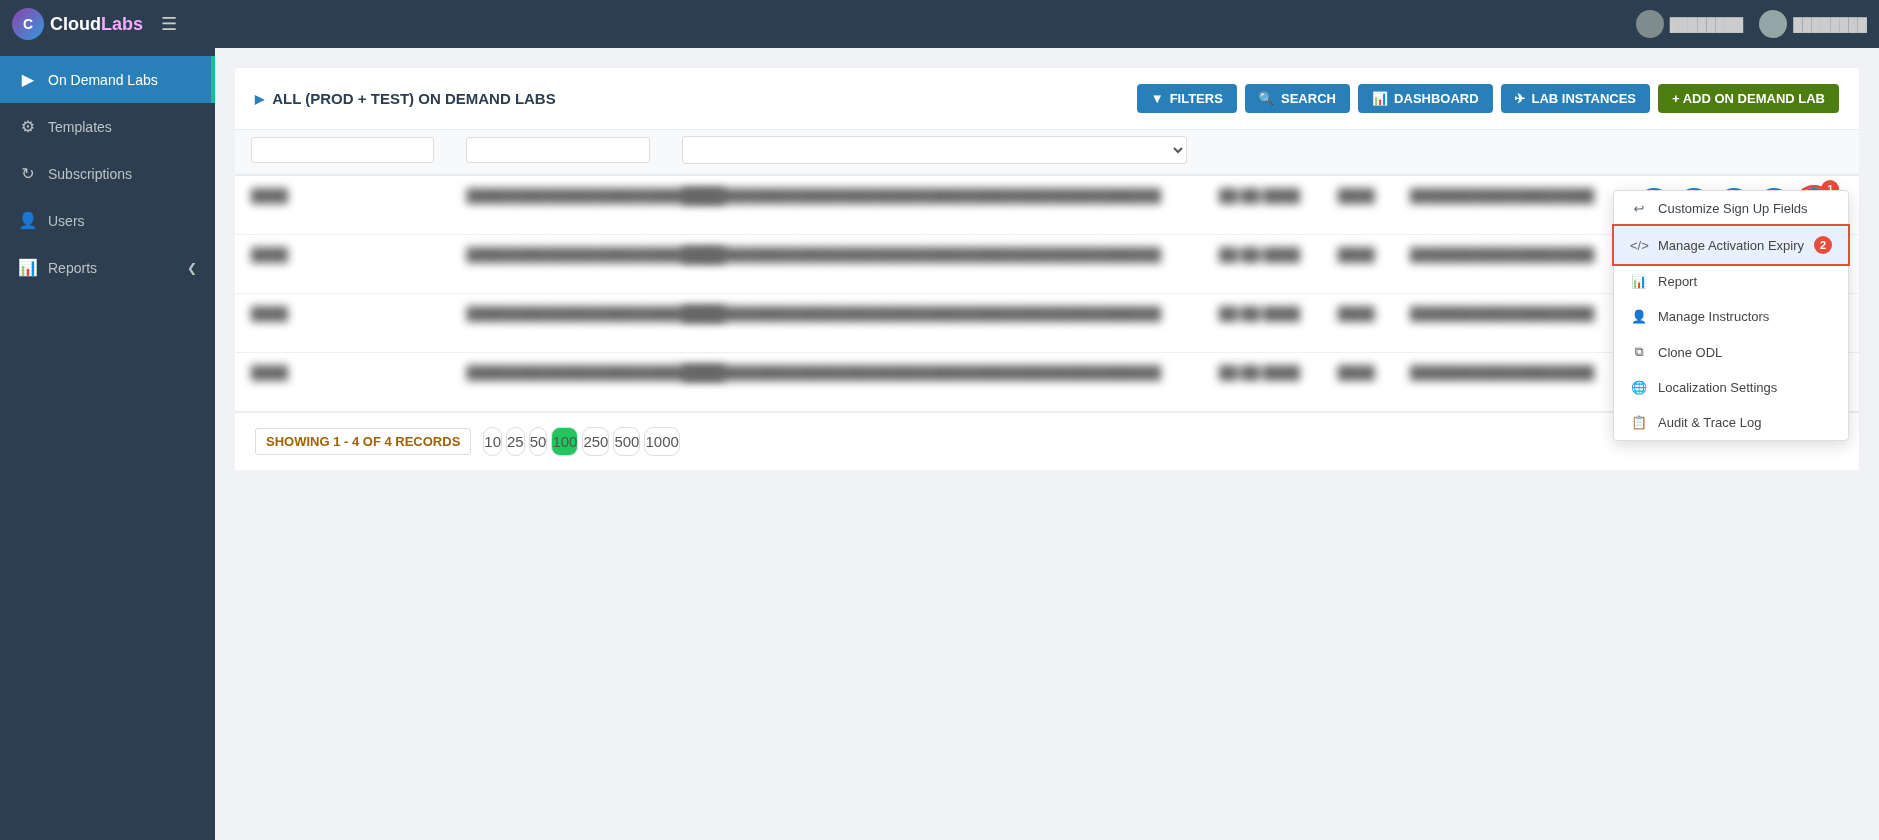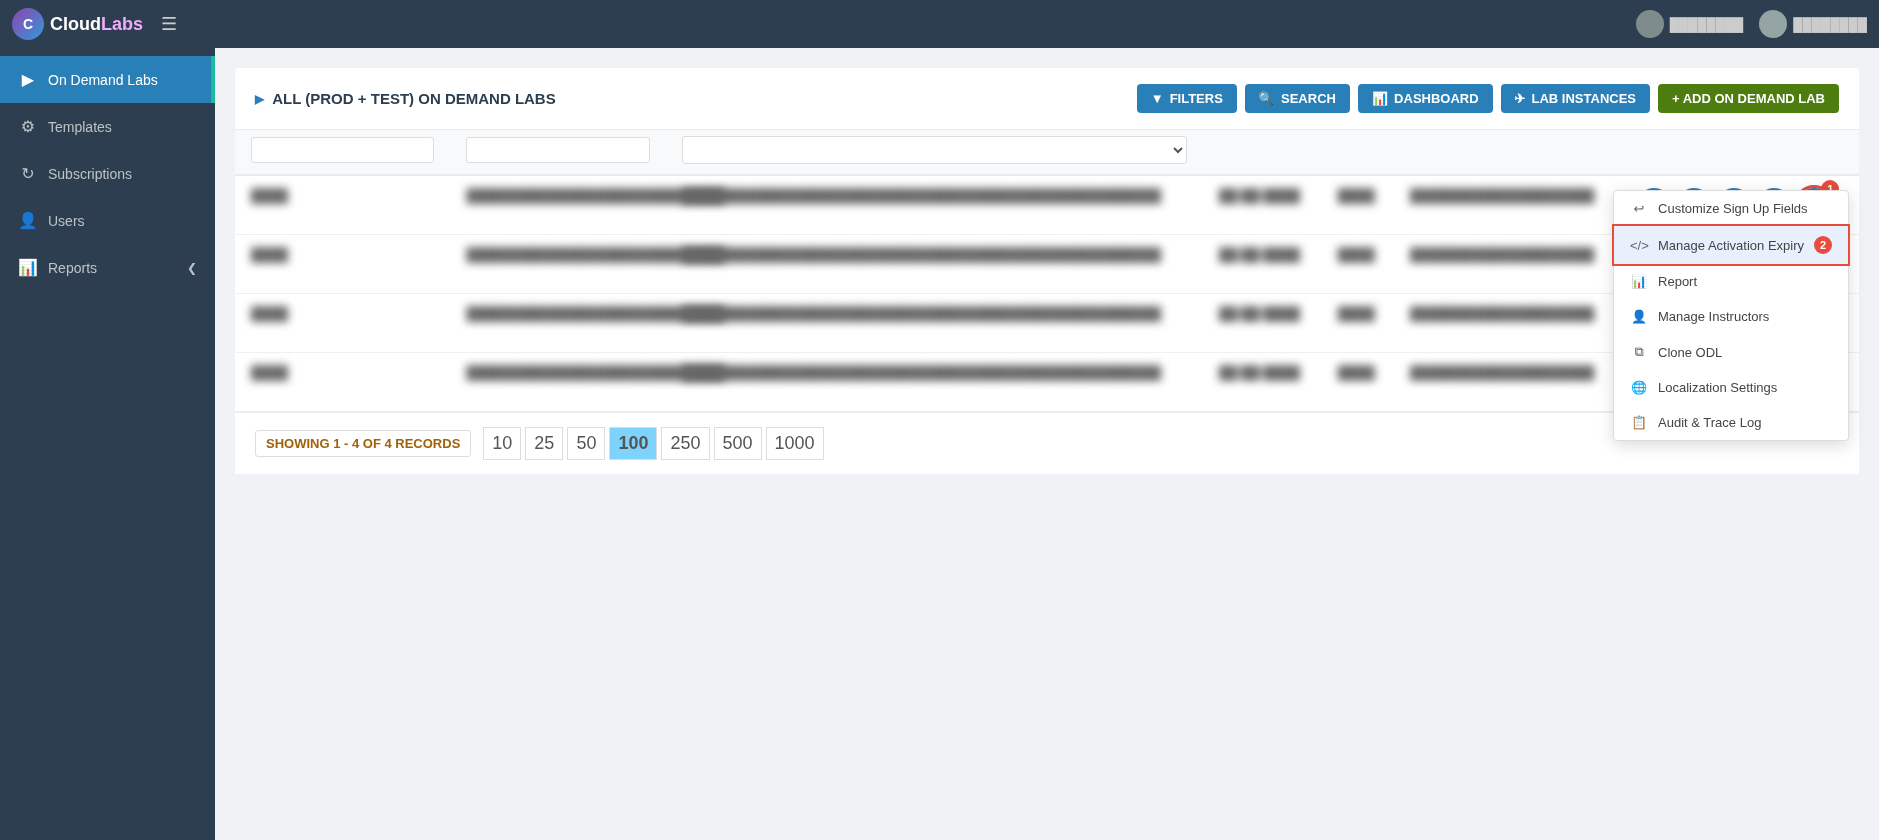--- a/index.html
+++ b/index.html
@@ -283,31 +283,31 @@
     .pagination-label {
       font-size: 13px;
       color: #a16207;
       font-weight: 600;
       margin-right: 8px;
       border: 1px solid #ddd;
       padding: 5px 10px;
       border-radius: 3px;
     }
     .page-size-btn {
-      padding: 5px 8px;
+      padding: 5px 0;
       border: 1px solid #ddd;
       background: white;
-      font-size: 18px;
+      font-size: 15px;
       color: #555;
       cursor: pointer;
-      border-radius: 0;
+      border-radius: 9px;
     }
     .page-size-btn.active {
-      background: #7dd3fc;
-      font-weight: 700;
+      background: #22c55e;
+      font-weight: 400;
     }
   </style>
 </head>
 <body>
 
 <div class="navbar">
   <div class="navbar-left">
     <div class="navbar-logo">
       <div class="logo-icon">C</div>
       <span class="logo-text">Cloud<span>Labs</span></span>

